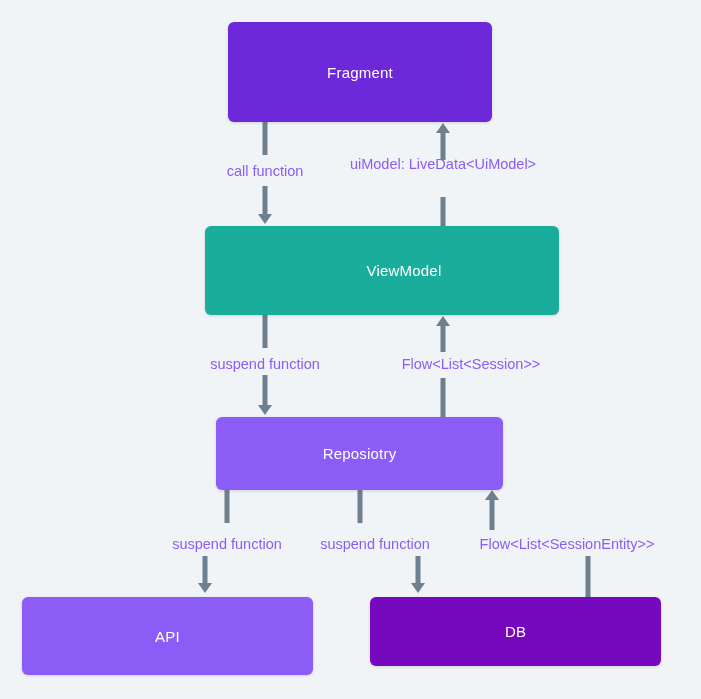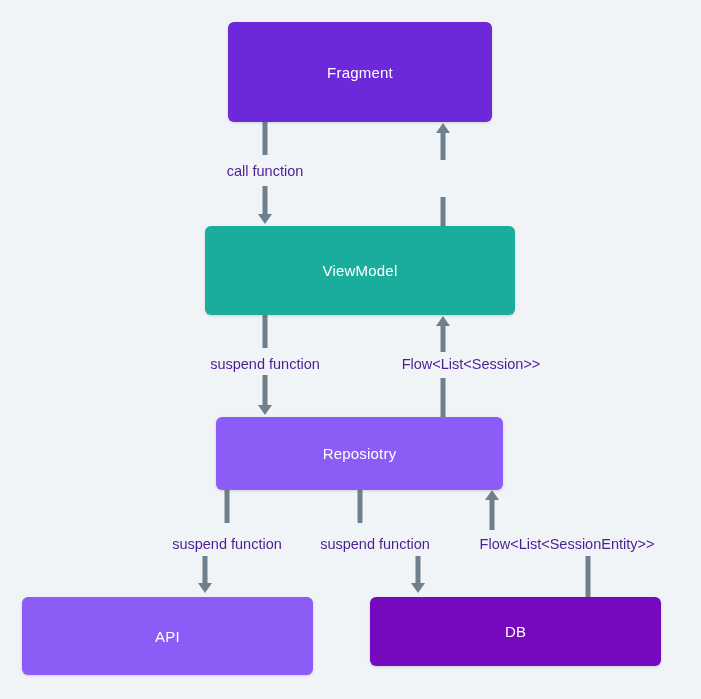--- a/index.html
+++ b/index.html
@@ -18,21 +18,21 @@
     color:#ffffff;
     font-size:15px;
     letter-spacing:.2px;
     box-shadow:0 1px 3px rgba(40,55,75,.18);
     z-index:3;
     user-select:none;
   }
 
   .edge-label{
     position:absolute;
-    color:#4c1d95;
+    color:#8b5cf6;
     font-size:14.5px;
     white-space:nowrap;
     z-index:4;
     line-height:19px;
   }
   .edge-label.center{transform:translateX(-50%);text-align:center;}
 
   .shaft{
     position:absolute;
     width:5px;
@@ -53,21 +53,21 @@
 </style>
 </head>
 <body>
 
 <div id="canvas">
 
   <div class="node" style="left:228px;top:22px;width:264px;height:100px;background:#6d28d9;">
     <span>Fragment</span>
   </div>
 
-  <div class="node" style="left:205px;top:226px;width:310px;height:89px;background:#1bad9b;">
+  <div class="node" style="left:205px;top:226px;width:310px;height:89px;background:#1bad9b;padding-left:44px;">
     <span>ViewModel</span>
   </div>
 
   <div class="node" style="left:216px;top:417px;width:287px;height:73px;background:#8b5cf6;">
     <span>Reposiotry</span>
   </div>
 
   <div class="node" style="left:22px;top:597px;width:291px;height:78px;background:#8b5cf6;">
     <span>API</span>
   </div>
@@ -80,20 +80,21 @@
   <div class="shaft" style="left:265px;top:186px;height:30px;"></div>
   <div class="head down" style="left:265px;top:214px;"></div>
   <div class="edge-label center" style="left:265px;top:162px;">
     <span>call function</span>
   </div>
 
   <div class="shaft" style="left:443px;top:197px;height:29px;"></div>
   <div class="shaft" style="left:443px;top:133px;height:27px;"></div>
   <div class="head up" style="left:443px;top:123px;"></div>
   <div class="edge-label center" style="left:443px;top:155px;">
+    <div>uiModel: LiveData&lt;UiModel&gt;</div>
   </div>
 
   <div class="shaft" style="left:265px;top:315px;height:33px;"></div>
   <div class="shaft" style="left:265px;top:375px;height:32px;"></div>
   <div class="head down" style="left:265px;top:405px;"></div>
   <div class="edge-label center" style="left:265px;top:355px;">
     <span>suspend function</span>
   </div>
 
   <div class="shaft" style="left:443px;top:378px;height:39px;"></div>

